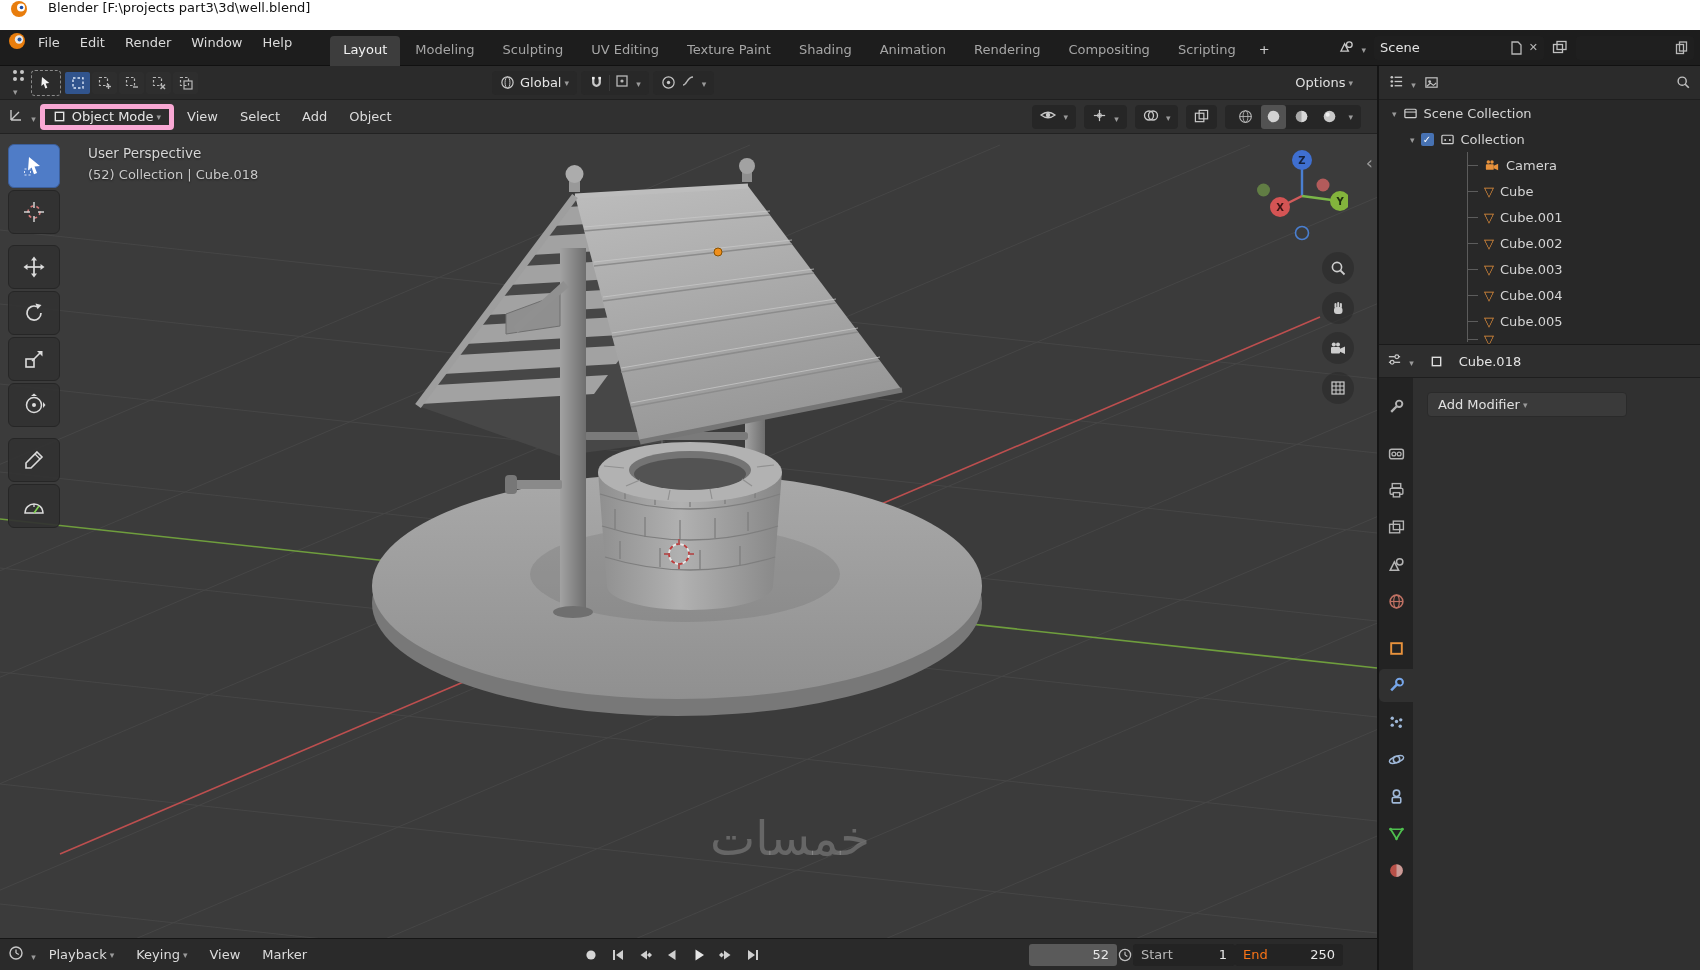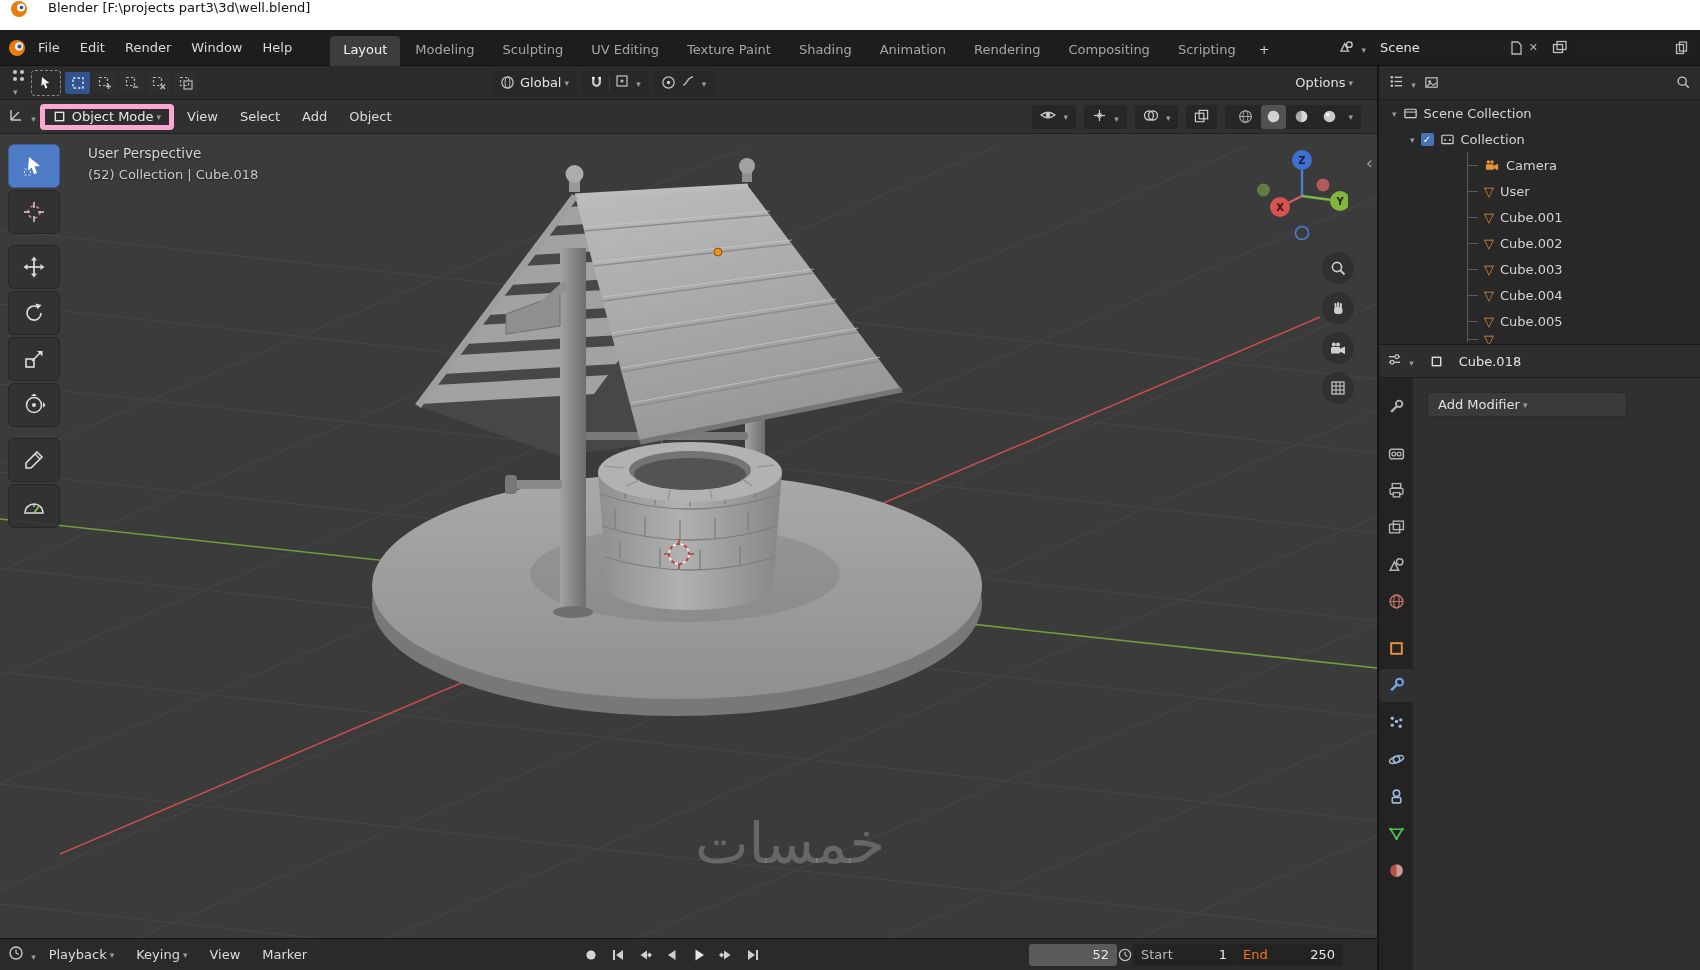--- a/index.html
+++ b/index.html
@@ -5,21 +5,21 @@
   *{margin:0;padding:0;box-sizing:border-box}
   html,body{width:1700px;height:970px;overflow:hidden}
   body{font-family:"DejaVu Sans","Liberation Sans",sans-serif;background:#1d1d1d;color:#cfcfcf;font-size:13px;position:relative}
   .abs{position:absolute}
   svg{display:block}
   .row{display:flex;align-items:center}
   .chev::after{content:"▾";font-size:9px;color:#9a9a9a;margin-left:3px;vertical-align:1px}
   
   #titlebar{left:0;top:0;width:1700px;height:30px;background:#ffffff;display:flex;align-items:flex-start;gap:20px;padding:0 10px;color:#111}
   
-  #topbar{left:0;top:30px;width:1700px;height:36px;background:#1d1d1d;display:flex;align-items:center;padding:0 6px;border-bottom:1px solid #111}
+  #topbar{left:0;top:30px;width:1700px;height:36px;background:#1d1d1d;display:flex;padding:0 6px;border-bottom:1px solid #111}
   .menu{padding:5px 10px;border-radius:3px;color:#dadada;cursor:default}
   .tab{padding:6px 13px;border-radius:4px 4px 0 0;color:#a6a6a6;margin-top:6px;height:30px}
   .tab.active{background:#3d3d3d;color:#f2f2f2}
   .field{background:#1f1f1f;border-radius:4px;height:24px;display:flex;align-items:center;padding:0 6px;gap:6px}
   
   #toolsettings{left:0;top:66px;width:1377px;height:34px;background:#2b2b2b;display:flex;align-items:center;gap:4px;padding:0 10px;border-bottom:1px solid #1f1f1f}
   .pill{display:flex;align-items:center;gap:5px;background:#282828;border-radius:4px;padding:3px 8px;height:24px}
   .smbtn{width:25px;height:22px;display:flex;align-items:center;justify-content:center;background:#2e2e2e;border-radius:2px}
   .smbtn.active{background:#31548d}
   
@@ -47,21 +47,21 @@
   .orow{height:26px;display:flex;align-items:center;gap:6px;color:#d4d4d4;position:relative}
   .twig{width:11px;height:1px;background:#5c5c5c;flex:none}
   .rowend{margin-left:auto;margin-right:8px}
   #propsheader{position:absolute;left:0;top:278px;width:100%;height:34px;background:#2e2e2e;display:flex;align-items:center;gap:16px;padding:0 8px;border-top:1px solid #1a1a1a;border-bottom:1px solid #1e1e1e}
   #ptabs{position:absolute;left:0;top:312px;width:34px;height:592px;background:#232323}
   .ptab{width:34px;height:33px;display:flex;align-items:center;justify-content:center;margin-bottom:4px}
   .ptab.active{background:#303030;border-radius:5px 0 0 5px}
   #pcontent{position:absolute;left:34px;top:312px;width:289px;height:592px;background:#303030}
   #addmod{position:absolute;left:14px;top:14px;width:200px;height:25px;background:#3a3a3a;border:1px solid #2a2a2a;border-radius:4px;display:flex;align-items:center;padding:0 10px;color:#e0e0e0}
   .cbx{width:13px;height:13px;background:#4772b3;border-radius:2px;color:#fff;font-size:10px;display:flex;align-items:center;justify-content:center}
-  #watermark{position:absolute;left:520px;top:676px;width:540px;text-align:center;font-size:57px;letter-spacing:2px;color:rgba(255,255,255,.22);direction:rtl}
+  #watermark{position:absolute;left:520px;top:676px;width:540px;text-align:center;font-size:48px;letter-spacing:2px;color:rgba(255,255,255,.22);direction:rtl}
   .scrollbar{position:absolute;right:1px;top:6px;width:5px;height:120px;background:#4a4a4a;border-radius:3px;opacity:.5}
 </style>
 </head>
 <body>
 
 <div id="titlebar" class="abs">
   <svg width="18" height="18" viewBox="0 0 18 18">
     <circle cx="9" cy="9" r="8" fill="#e87d0d"></circle>
       <circle cx="11" cy="7.5" r="4" fill="#fff"></circle>
       <circle cx="11.5" cy="7.5" r="1.8" fill="#1b4aa2"></circle>
@@ -683,21 +683,21 @@
         </svg>
       <span>Camera</span>
       <svg class="rowend" width="14" height="12" viewBox="0 0 16 14">
           <rect x="2" y="2" width="12" height="8" rx="1" fill="none" stroke="#54b33e" stroke-width="1.4"></rect>
           <line x1="5" y1="12" x2="11" y2="12" stroke="#54b33e" stroke-width="1.4"></line>
         </svg>
     </div>
     <div class="orow" style="padding-left:88px">
       <span class="twig"></span>
       <span style="color:#e8923c;font-size:13px">▽</span>
-      <span>User</span>
+      <span>Cube</span>
       <span class="rowend" style="color:#54b33e;font-size:12px">▽</span>
     </div>
     <div class="orow" style="padding-left:88px">
       <span class="twig"></span>
       <span style="color:#e8923c;font-size:13px">▽</span>
       <span>Cube.001</span>
     </div>
     <div class="orow" style="padding-left:88px">
       <span class="twig"></span>
       <span style="color:#e8923c;font-size:13px">▽</span>

